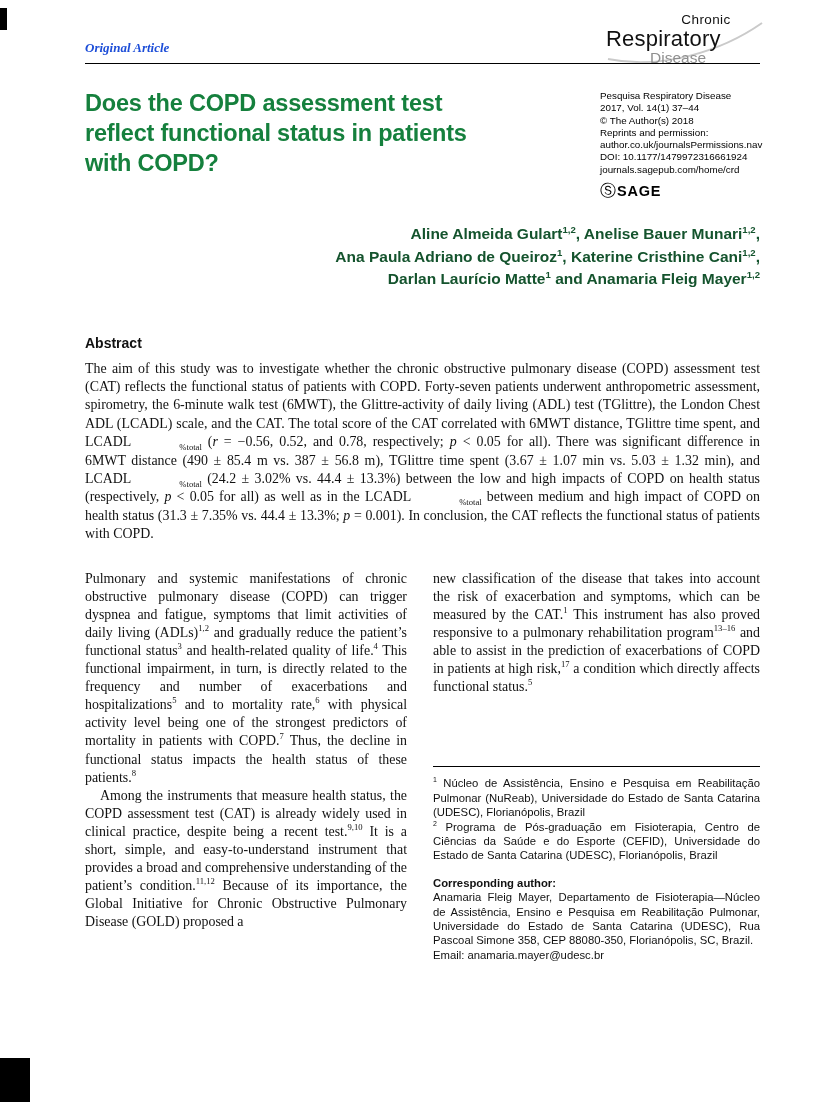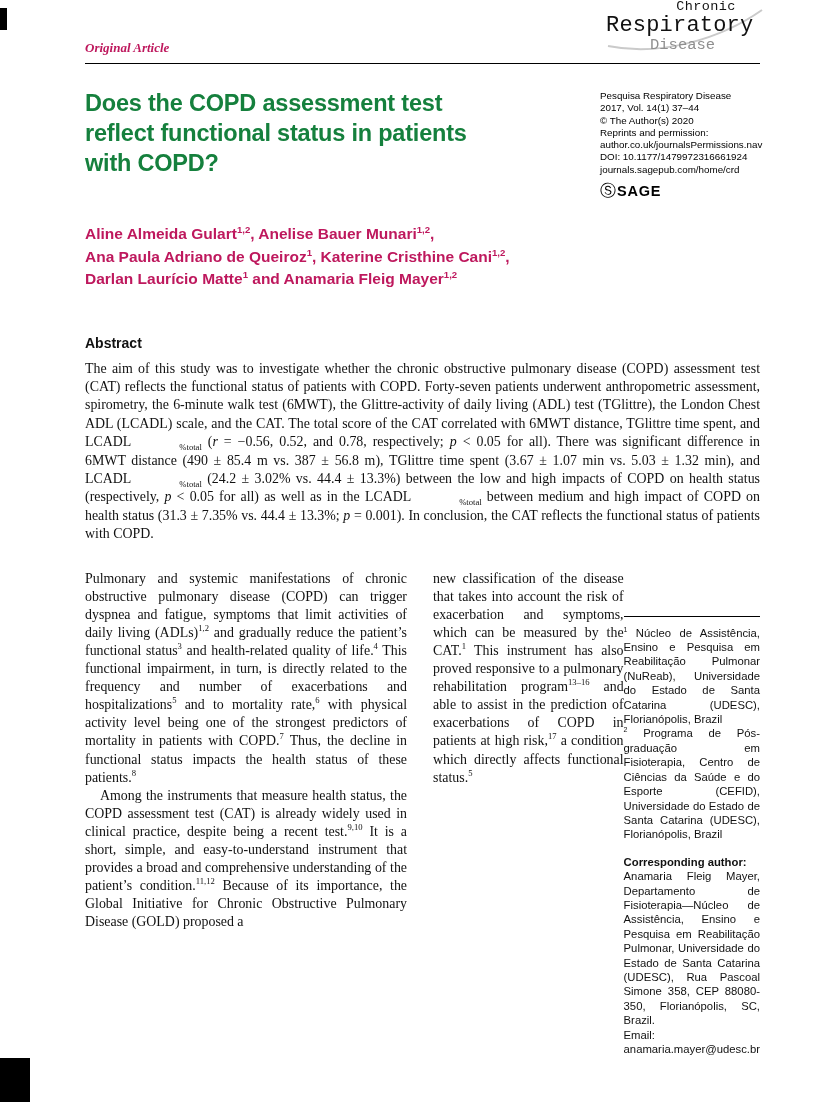--- a/index.html
+++ b/index.html
@@ -21,32 +21,32 @@
   
   .header {
     position: relative;
     margin: 0 67px 0 85px;
     height: 64px;
   }
   .article-type {
     position: absolute;
     left: 0; bottom: 9px;
     font: italic 600 13px/15px "Liberation Serif", "DejaVu Serif", serif;
-    color: #be185d;
+    color: #1d4ed8;
   }
   .header-rule {
     position: absolute;
     left: 0; right: 0; bottom: 0;
     border-bottom: 1.6px solid #000;
   }
   .journal-logo {
     position: absolute;
-    right: -4px; top: 0;
+    right: -4px; top: 13px;
     width: 158px;
-    font-family: Liberation Mono, monospace;
+    font-family: Liberation Sans, sans-serif;
   }
   .logo-swoosh { position: absolute; left: -2px; top: 2px; opacity: .8; }
   .logo-l1 { display: block; font-size: 13.5px; line-height: 14px; text-align: center; padding-left: 42px; letter-spacing: .4px; position: relative; }
   .logo-l2 { display: block; font-size: 22px;  line-height: 23px; text-align: left; letter-spacing: .2px; position: relative; }
   .logo-l3 { display: block; font-size: 15.5px; line-height: 16px; padding-left: 44px; color: #8f8f8f; position: relative; }
 
   
   .title-row {
     display: flex;
     margin: 24px 67px 0 85px;
@@ -69,21 +69,22 @@
   .meta-line { white-space: nowrap; }
   .sage { margin-top: 7px; display: flex; align-items: center; }
   .sage-s { font-size: 16px; line-height: 16px; margin-right: 1px; }
   .sage-word { font: 700 14.5px/16px "Liberation Sans", "DejaVu Sans", sans-serif; letter-spacing: .8px; text-align: center; }
 
   
   .authors {
     margin: 24px 67px 0 85px;
     font: 700 15.5px/22.5px "Liberation Sans", "DejaVu Sans", sans-serif;
     white-space: pre-line;
-    color: #be185d;
+    color: #14532d;
+    text-align: right;
   }
 
   
   .abstract { margin: 44px 67px 0 85px; }
   .abstract h2, .keywords h2 {
     font: 700 14px/17px "Liberation Sans", "DejaVu Sans", sans-serif;
   }
   .abstract p {
     margin-top: 8px;
     font: 13.9px/18.4px "Liberation Serif", "DejaVu Serif", serif;
@@ -95,21 +96,21 @@
     font: 13.9px/18px "Liberation Serif", "DejaVu Serif", serif;
   }
 
   
   .columns {
     display: flex;
     gap: 26px;
     margin: 26px 67px 0 85px;
   }
   .col-left  { width: 322px; flex: none; }
-  .col-right { flex: 1; display: flex; flex-direction: row; }
+  .col-right { flex: 1; display: flex; flex-direction: column; gap: 24px; }
   .section-heading {
     font: 700 16.5px/20px "Liberation Sans", "DejaVu Sans", sans-serif;
     margin: 0 0 9px 0;
   }
   .body-p {
     font: 13.9px/18.1px "Liberation Serif", "DejaVu Serif", serif;
     text-align: justify;
   }
   .body-p.indent { text-indent: 15px; }
 
@@ -149,21 +150,21 @@
     <div class="header-rule"></div>
   </header>
 
   <div class="title-row">
     <h1 class="title">Does the COPD assessment test
 reflect functional status in patients
 with COPD?</h1>
     <aside class="meta">
       <div class="meta-line">Pesquisa Respiratory Disease</div>
       <div class="meta-line">2017, Vol. 14(1) 37–44</div>
-      <div class="meta-line">© The Author(s) 2020</div>
+      <div class="meta-line">© The Author(s) 2018</div>
       <div class="meta-line">Reprints and permission:</div>
       <div class="meta-line">author.co.uk/journalsPermissions.nav</div>
       <div class="meta-line">DOI: 10.1177/1479972316661924</div>
       <div class="meta-line">journals.sagepub.com/home/crd</div>
       <div class="sage">
         <span class="sage-s">Ⓢ</span>
         <span class="sage-word">SAGE</span>
       </div>
     </aside>
   </div>

